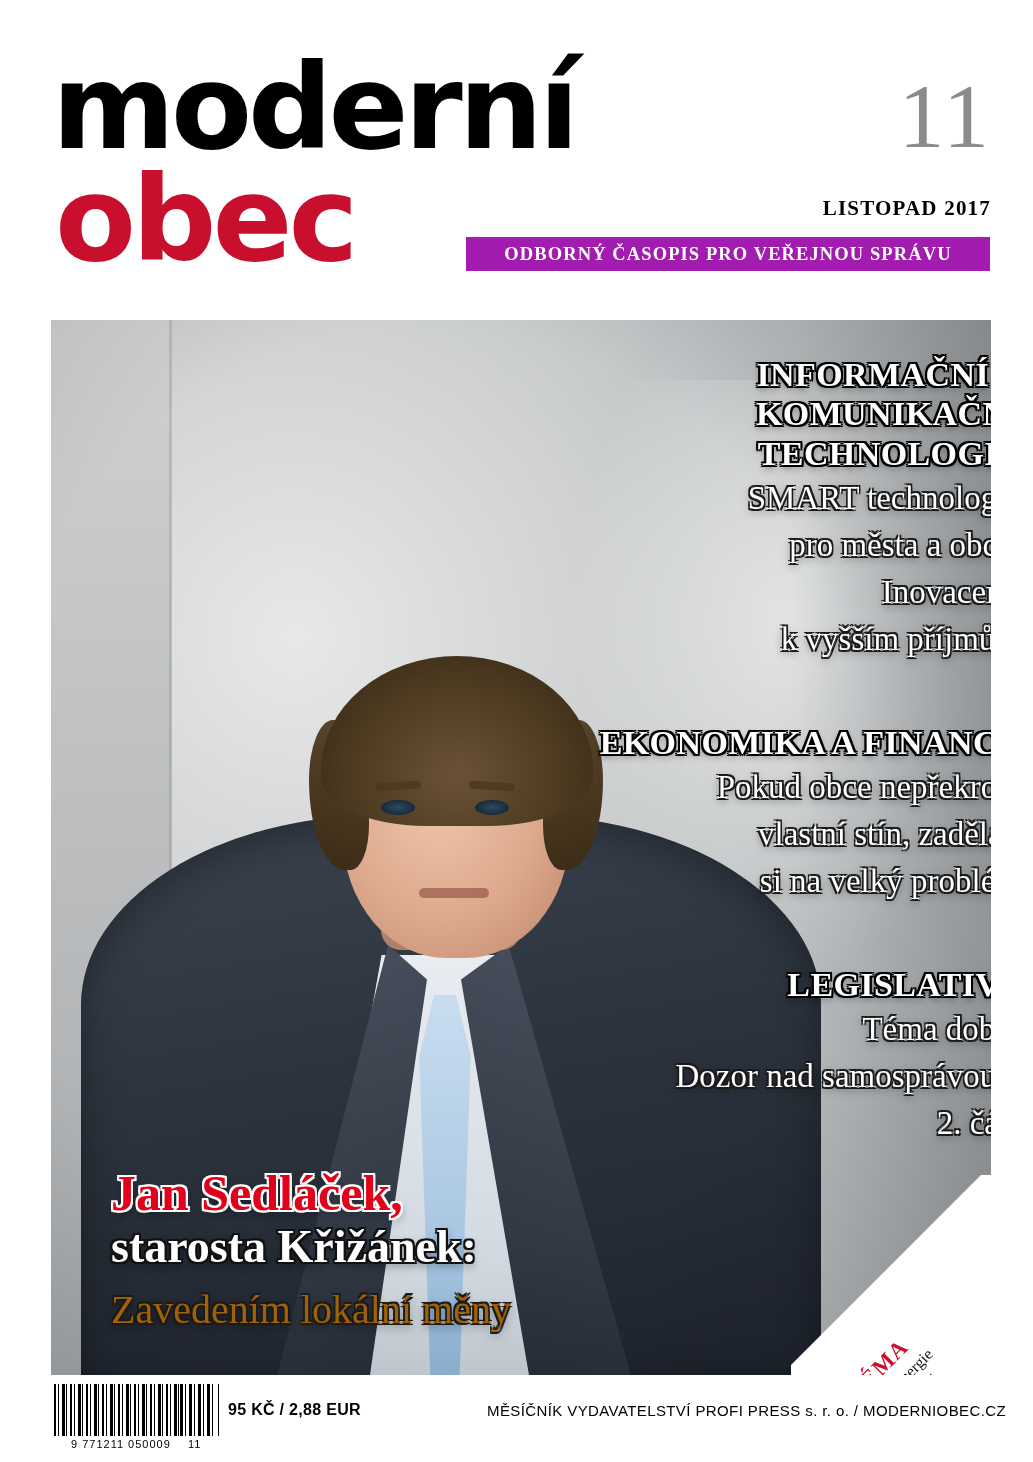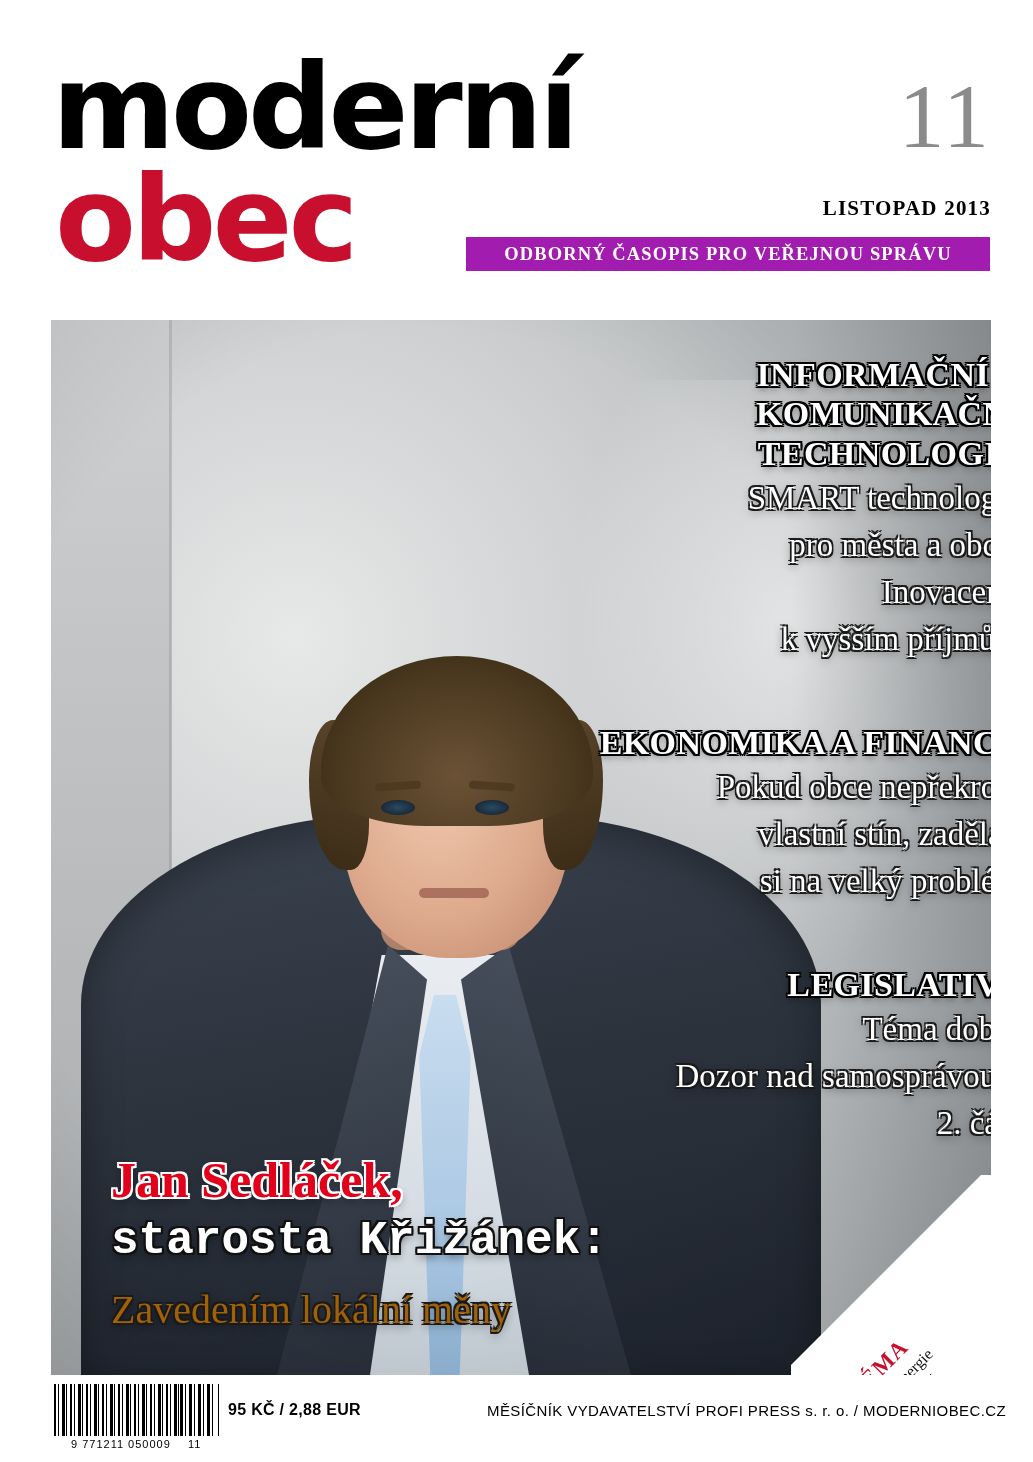--- a/index.html
+++ b/index.html
@@ -258,33 +258,33 @@
   .name-line {
     font-family: "Liberation Serif", serif;
     font-weight: 700;
     font-size: 50px;
     line-height: 1.1;
     color: #e2001a;
     text-shadow:
       -2px -2px 0 #fff, 2px -2px 0 #fff, -2px 2px 0 #fff, 2px 2px 0 #fff,
       0 -2px 0 #fff, 0 2px 0 #fff, -2px 0 0 #fff, 2px 0 0 #fff,
       0 4px 10px rgba(0,0,0,.45);
-    margin-bottom: 7px;
+    margin-bottom: 0;
   }
   .role-line {
-    font-family: Liberation Mono, monospace;
+    font-family: Liberation Serif, serif;
     font-weight: 700;
     font-size: 46px;
     line-height: 1.15;
     color: #ffffff;
     text-shadow:
       -2px -2px 0 #111, 2px -2px 0 #111, -2px 2px 0 #111, 2px 2px 0 #111,
       0 -2px 0 #111, 0 2px 0 #111, -2px 0 0 #111, 2px 0 0 #111,
       0 4px 10px rgba(0,0,0,.5);
-    margin-bottom: 16px;
+    margin-bottom: 10px;
   }
   .quote-line {
     font-family: "Liberation Serif", serif;
     font-weight: 400;
     font-size: 40px;
     line-height: 1.28;
     color: #a16207;
     text-shadow:
       -1.6px -1.6px 0 #1a1a1a, 1.6px -1.6px 0 #1a1a1a,
       -1.6px 1.6px 0 #1a1a1a, 1.6px 1.6px 0 #1a1a1a,
@@ -392,21 +392,21 @@
     text-align: right;
   }
 </style>
 </head>
 <body>
 
 <div class="masthead">
   <div class="logo-moderni">moderní</div>
   <div class="logo-obec">obec</div>
   <div class="issue-number">11</div>
-  <div class="issue-date">LISTOPAD 2013</div>
+  <div class="issue-date">LISTOPAD 2017</div>
   <div class="tagline-bar">
     <div class="tagline-text">ODBORNÝ ČASOPIS PRO VEŘEJNOU SPRÁVU</div>
   </div>
 </div>
 
 <div class="cover">
 
   <div class="photo-bg"></div>
   <div class="photo-wall-left"></div>
   <div class="photo-wall-seam"></div>

